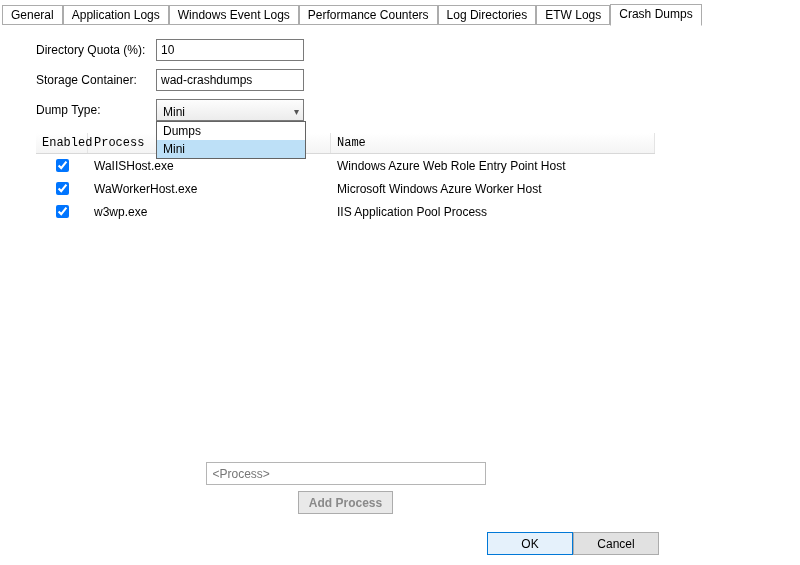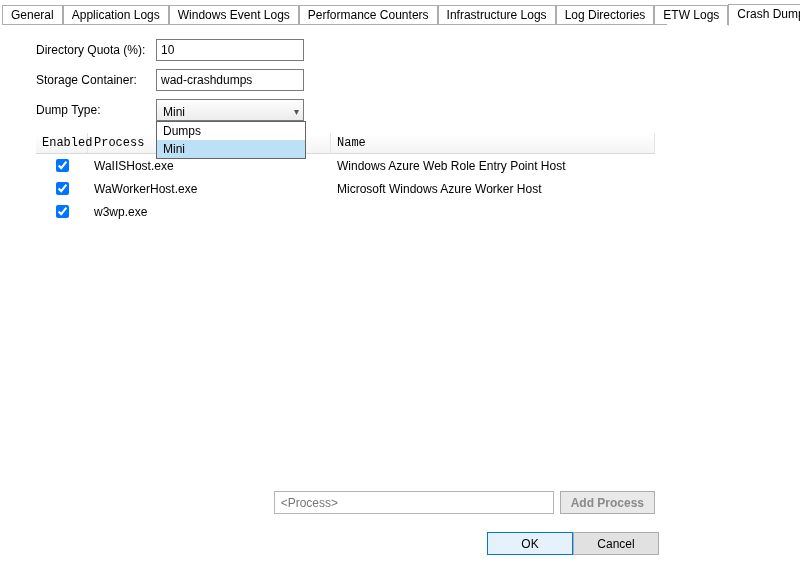--- a/index.html
+++ b/index.html
@@ -145,20 +145,21 @@
   .col-process { width: 243px; }
   .col-name    { flex: 1; }
   .grid-row .cell { padding: 1px 6px; }
   .bottom-add {
     margin-top: 6px;
     display: flex;
     justify-content: flex-end;
     align-items: center;
     gap: 6px;
     margin-bottom: 8px;
+    flex-direction: column;
   }
   .process-input {
     width: 280px;
     height: 23px;
     border: 1px solid #b5b5b5;
     padding: 2px 6px;
     font: inherit;
     color: #767676;
     background: #fff;
   }
@@ -189,21 +190,20 @@
 </head>
 <body>
 
 <div class="window">
 
   <div class="tabstrip">
     <div class="tab">General</div>
     <div class="tab">Application Logs</div>
     <div class="tab">Windows Event Logs</div>
     <div class="tab">Performance Counters</div>
-    <div class="tab">Infrastructure Logs</div>
     <div class="tab">Log Directories</div>
     <div class="tab">ETW Logs</div>
     <div class="tab active">Crash Dumps</div>
   </div>
 
   <div class="panel">
 
 
     <div class="form-row">
       <span class="label">Directory Quota (%):</span>
@@ -240,20 +240,21 @@
           <div class="cell col-name">Windows Azure Web Role Entry Point Host</div>
         </div>
         <div class="grid-row">
           <div class="cell col-enabled"><input type="checkbox" checked="" style=""></div>
           <div class="cell col-process">WaWorkerHost.exe</div>
           <div class="cell col-name">Microsoft Windows Azure Worker Host</div>
         </div>
         <div class="grid-row">
           <div class="cell col-enabled"><input type="checkbox" checked="" style=""></div>
           <div class="cell col-process">w3wp.exe</div>
+          <div class="cell col-name">IIS Application Pool Process</div>
         </div>
       </div>
 
       <div class="bottom-add">
         <input class="process-input" type="text" readonly="" value="&lt;Process&gt;" style="">
         <button class="btn" disabled="">Add Process</button>
       </div>
     </div>
 
   </div>

